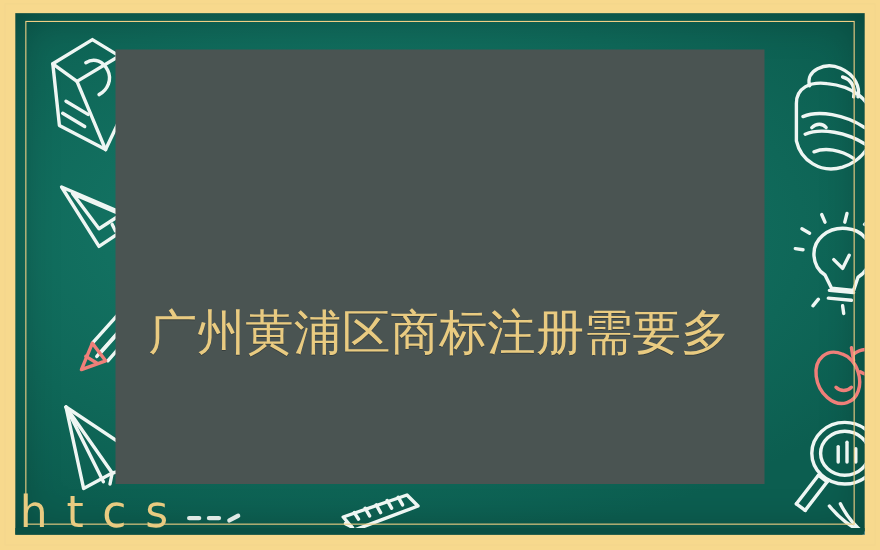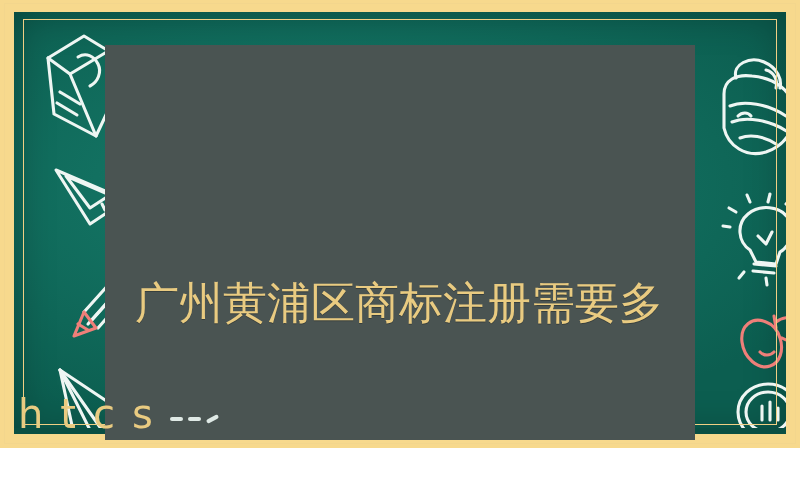--- a/index.html
+++ b/index.html
@@ -11,21 +11,21 @@
     width: 800px;
     height: 500px;
     overflow: hidden;
     font-family: "Liberation Sans", "DejaVu Sans", sans-serif;
   }
 
   
   #poster {
     position: relative;
     width: 800px;
-    height: 448px;
+    height: 500px;
     background: #f7d98d;
     overflow: hidden;
   }
 
   
   #chalkboard {
     position: absolute;
     left: 14px;
     top: 12px;
     right: 14px;

